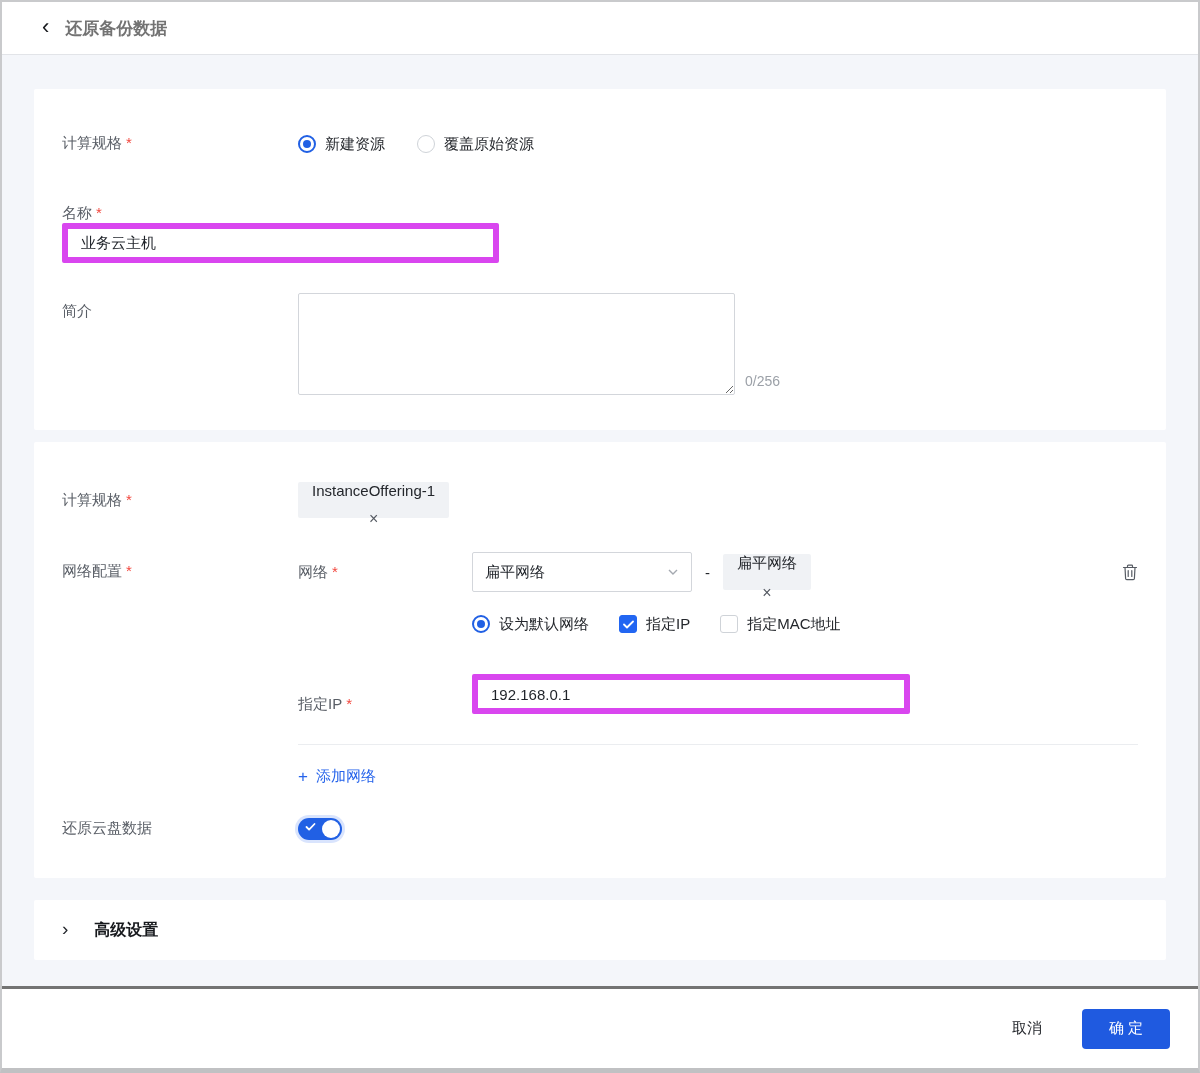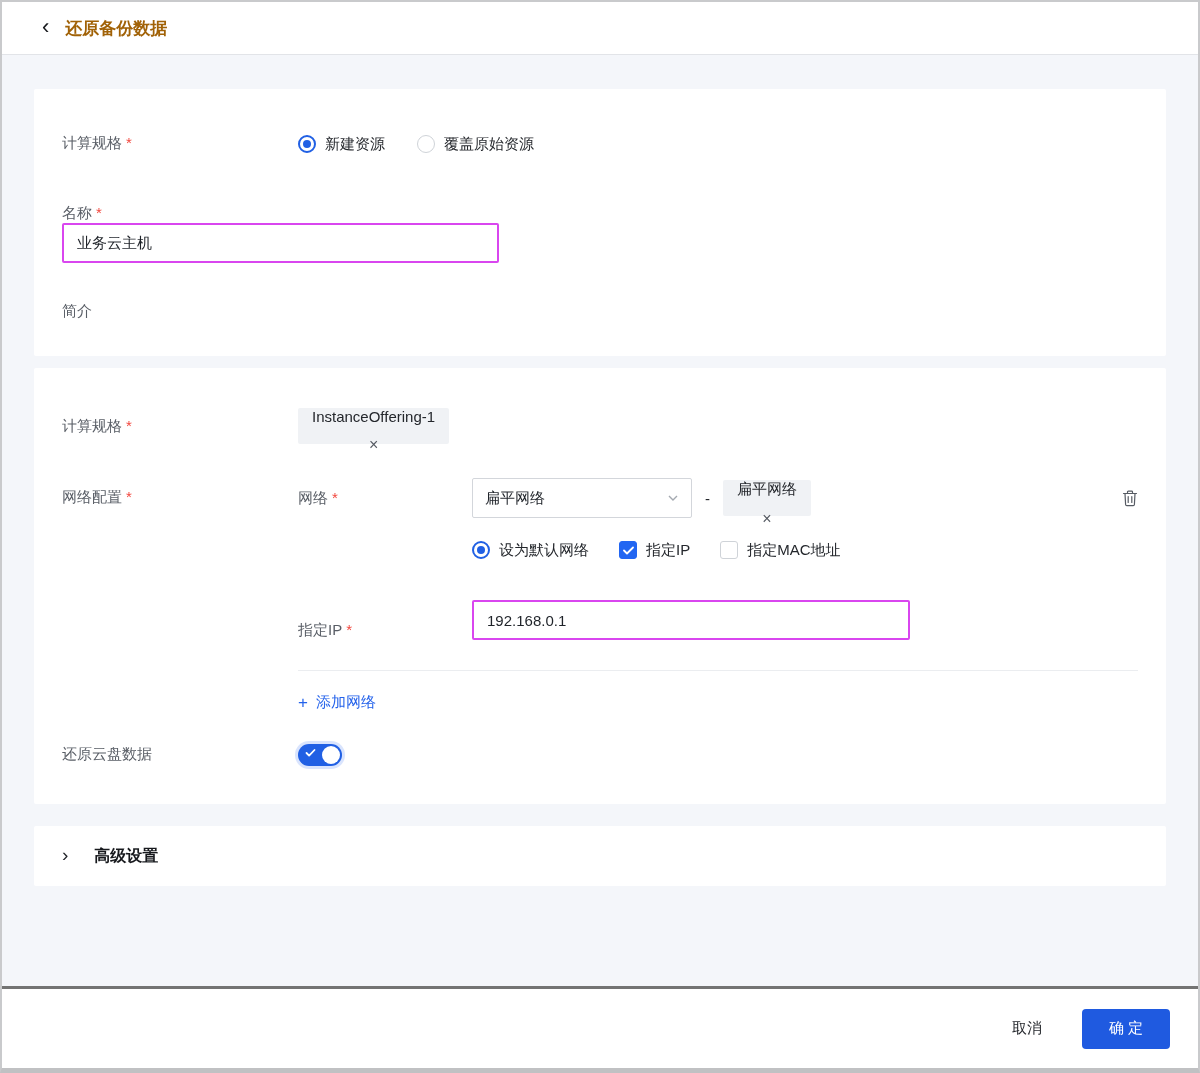--- a/index.html
+++ b/index.html
@@ -9,21 +9,21 @@
     width:1200px; height:1073px; background:#f4f6fa;
     border:2px solid #c9cacc; border-bottom:5px solid #c0c1c3;
     display:flex; flex-direction:column; overflow:hidden;
   }
   
   .header {
     height:53px; background:#fff; border-bottom:1px solid #e2e4e8;
     display:flex; align-items:center; padding:0 40px; flex:none;
   }
   .back-btn { font-size:22px; line-height:1; color:#17191d; cursor:pointer; margin-right:16px; font-weight:400; transform:translateY(-1px); }
-  .page-title { font-size:17px; font-weight:700; color:#a16207; }
+  .page-title { font-size:17px; font-weight:700; color:#737373; }
   
   .page-body { flex:1; padding:34px 32px 0; overflow:hidden; }
   .card { background:#fff; border-radius:2px; }
   .card-1 { padding:44px 28px 35px; margin-bottom:12px; }
   .card-2 { padding:40px 28px 38px; margin-bottom:22px; }
   .card-advanced { height:60px; display:flex; align-items:center; padding:0 28px; cursor:pointer; }
   .form-row { display:flex; align-items:flex-start; }
   .row-label {
     width:236px; flex:none; font-size:15px; color:#595e66; padding-top:1px;
   }
@@ -37,21 +37,21 @@
   .radio-opt.selected .radio-circle { border:2px solid #2160e4; }
   .radio-opt.selected .radio-circle::after {
     content:""; position:absolute; left:50%; top:50%; width:8px; height:8px;
     margin:-4px 0 0 -4px; border-radius:50%; background:#2160e4;
   }
   .checkbox-opt { display:flex; align-items:center; gap:9px; cursor:pointer; font-size:15px; color:#24272c; }
   .checkbox-box { width:18px; height:18px; border-radius:3px; border:1.5px solid #cfd3d8; background:#fff; flex:none; display:flex; align-items:center; justify-content:center; }
   .checkbox-opt.checked .checkbox-box { background:#2266f2; border-color:#2266f2; }
   
   .text-input {
-    width:437px; height:40px; border:2px solid #d946ef; border-radius:2px;
+    width:437px; height:40px; border:6px solid #d946ef; border-radius:2px;
     padding:0 13px; font-size:15px; color:#1f2329; background:#fff; outline:none;
     font-family:"Liberation Sans","DejaVu Sans",sans-serif;
   }
   .textarea-wrap { display:flex; align-items:flex-end; gap:10px; }
   .desc-textarea {
     width:437px; height:102px; border:1px solid #d3d6db; border-radius:2px;
     padding:8px 13px; font-size:15px; color:#1f2329; resize:both; outline:none;
     font-family:"Liberation Sans","DejaVu Sans",sans-serif;
   }
   .char-counter { font-size:14px; color:#9ca1a8; padding-bottom:6px; }
@@ -137,20 +137,26 @@
           <span>名称</span><span class="req">*</span>
         </div>
         <div class="row-control">
           <input class="text-input" type="text" value="业务云主机" style="">
         </div>
       </div>
 
       <div class="form-row" style="margin-top:30px;">
         <div class="row-label center">
           <span>简介</span>
+        </div>
+        <div class="row-control">
+          <div class="textarea-wrap">
+            <textarea class="desc-textarea" style=""></textarea>
+            <span class="char-counter">0/256</span>
+          </div>
         </div>
       </div>
     </div>
 
     <div class="card card-2">
 
       <div class="form-row">
         <div class="row-label center">
           <span>计算规格</span><span class="req">*</span>
         </div>

